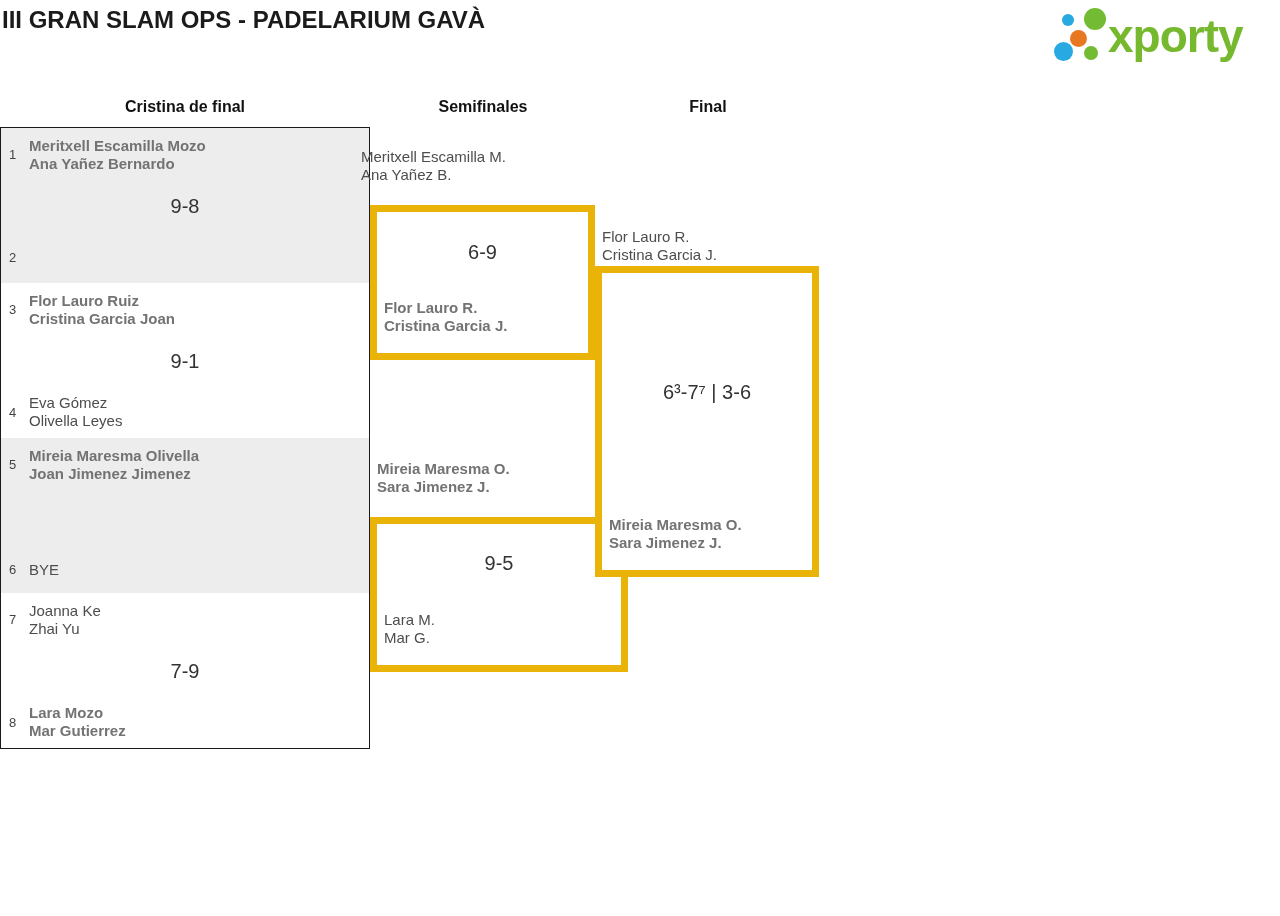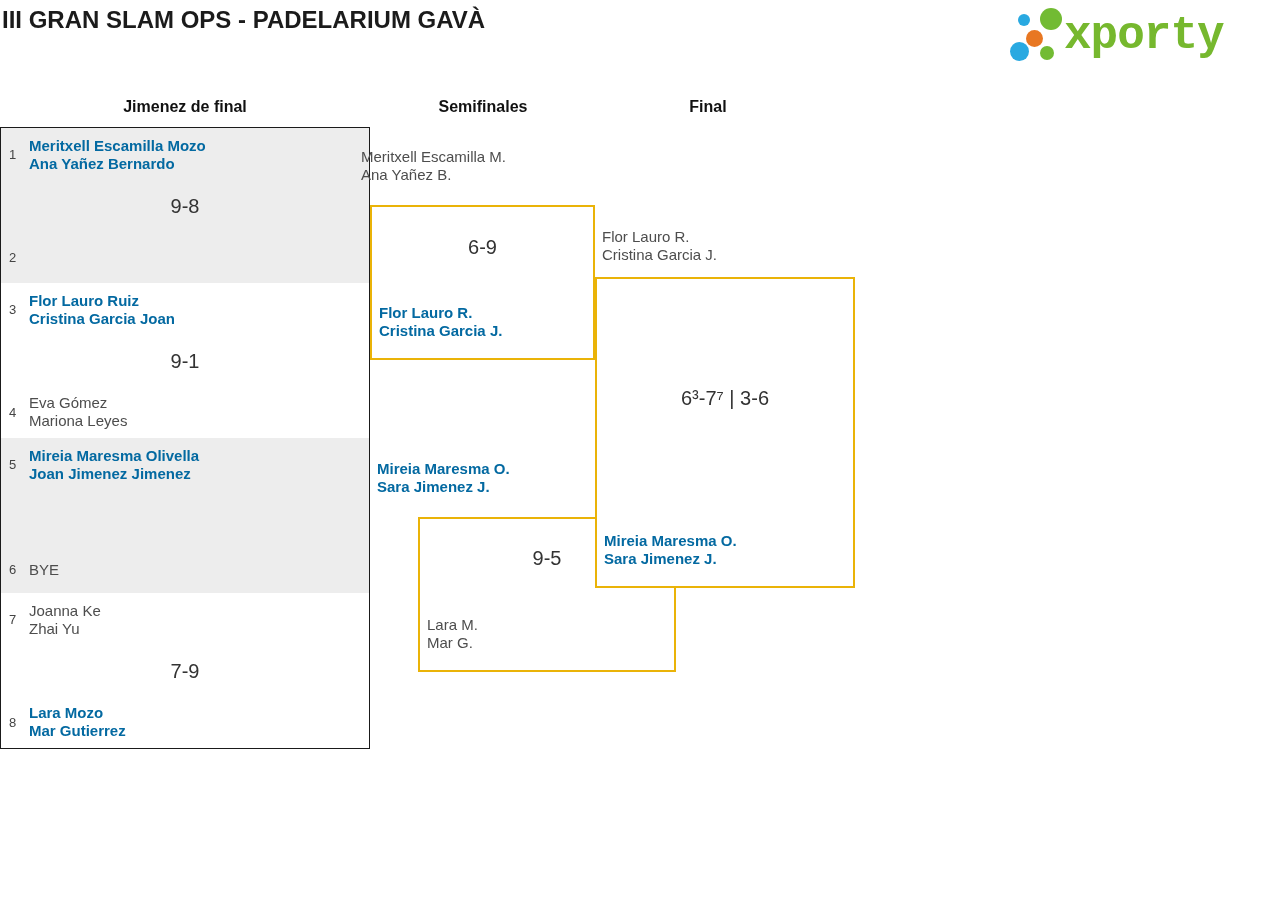--- a/index.html
+++ b/index.html
@@ -16,21 +16,21 @@
   .title-block { position: absolute; left: 2px; top: 3px; }
   .title-line {
     font-size: 24px;
     line-height: 33px;
     font-weight: 700;
     color: #1b1b1b;
     white-space: nowrap;
   }
 
   
-  .logo { position: absolute; left: 1004px; top: 0; width: 232px; height: 78px; font-family: Liberation Mono, monospace; }
+  .logo { position: absolute; left: 1048px; top: 0; width: 232px; height: 78px; }
   .dot { position: absolute; border-radius: 50%; }
   .dot-blue-small   { left: 14px; top: 14px; width: 12px; height: 12px; background: #29a9e1; }
   .dot-green-large  { left: 36px; top: 8px;  width: 22px; height: 22px; background: #72bb33; }
   .dot-orange       { left: 22px; top: 30px; width: 17px; height: 17px; background: #e87722; }
   .dot-blue-large   { left: 6px;  top: 42px; width: 19px; height: 19px; background: #29a9e1; }
   .dot-green-small  { left: 36px; top: 46px; width: 14px; height: 14px; background: #72bb33; }
   .logo-wordmark {
     position: absolute; left: 60px; top: 6px;
     font-size: 46px; font-weight: 700; letter-spacing: -1px;
     color: #76b82e; line-height: 60px;
@@ -50,21 +50,21 @@
   .qf-box {
     position: absolute; left: 0; width: 370px;
     border: 1px solid #1a1a1a; box-sizing: border-box;
   }
   #qf1 { top: 127px; height: 157px; background: #ededed; }
   #qf2 { top: 283px; height: 156px; background: #ffffff; border-top: none; }
   #qf3 { top: 438px; height: 156px; background: #ededed; border-top: none; }
   #qf4 { top: 593px; height: 156px; background: #ffffff; border-top: none; }
 
   .team { font-size: 15px; line-height: 18px; color: #4d4d4d; white-space: nowrap; }
-  .team.winner { font-weight: 700; color: #0369a1; }
+  .team.winner { font-weight: 700; color: #737373; }
 
   .seed {
     position: absolute; left: 8px;
     font-size: 13px; line-height: 18px; color: #444;
   }
   .seed.top { top: 18px; }
   .seed.bottom { bottom: 16px; }
   .seed.bye-line { bottom: 14px; }
 
   .pair { position: absolute; left: 28px; }
@@ -80,26 +80,26 @@
   .score.qf-center { top: 50%; transform: translateY(-50%); }
 
   
   .adv-names { position: absolute; font-size: 15px; line-height: 18px; }
   #sf1-top   { left: 361px; top: 148px; }
   #sf2-top   { left: 377px; top: 460px; }
   #final-top { left: 602px; top: 228px; }
 
   .round-box {
     position: absolute;
-    border: 2px solid #eab308; box-sizing: border-box;
+    border: 7px solid #eab308; box-sizing: border-box;
     background: #ffffff;
   }
   #sf1-box   { left: 370px; top: 205px; width: 225px; height: 155px; }
-  #sf2-box   { left: 370px; top: 517px; width: 258px; height: 155px; margin-left: 48px; }
-  #final-box { left: 595px; top: 277px; width: 260px; height: 311px; }
+  #sf2-box   { left: 370px; top: 517px; width: 258px; height: 155px; }
+  #final-box { left: 595px; top: 266px; width: 224px; height: 311px; }
 
   #sf1-box .score   { top: 31px; }
   #sf2-box .score   { top: 30px; }
   #final-box .score { top: 110px; }
 
   .names-bottom { position: absolute; left: 7px; bottom: 18px; }
 </style>
 </head>
 <body>
 
@@ -111,21 +111,21 @@
 
   <div class="logo">
     <span class="dot dot-blue-small"></span>
     <span class="dot dot-green-large"></span>
     <span class="dot dot-orange"></span>
     <span class="dot dot-blue-large"></span>
     <span class="dot dot-green-small"></span>
     <span class="logo-wordmark">xporty</span>
   </div>
 
-  <div class="round-label qf">Jimenez de final</div>
+  <div class="round-label qf">Cristina de final</div>
   <div class="round-label sf">Semifinales</div>
   <div class="round-label final">Final</div>
 
   <div class="qf-box" id="qf1">
     <div class="seed top">1</div>
     <div class="pair top">
       <div class="team winner">Meritxell Escamilla Mozo</div>
       <div class="team winner">Ana Yañez Bernardo</div>
     </div>
     <div class="score qf-center">9-8</div>
@@ -135,21 +135,21 @@
   <div class="qf-box" id="qf2">
     <div class="seed top">3</div>
     <div class="pair top">
       <div class="team winner">Flor Lauro Ruiz</div>
       <div class="team winner">Cristina Garcia Joan</div>
     </div>
     <div class="score qf-center">9-1</div>
     <div class="seed bottom">4</div>
     <div class="pair bottom">
       <div class="team">Eva Gómez</div>
-      <div class="team">Mariona Leyes</div>
+      <div class="team">Olivella Leyes</div>
     </div>
   </div>
 
   <div class="qf-box" id="qf3">
     <div class="seed top">5</div>
     <div class="pair top">
       <div class="team winner">Mireia Maresma Olivella</div>
       <div class="team winner">Joan Jimenez Jimenez</div>
     </div>
     <div class="seed bye-line">6</div>

